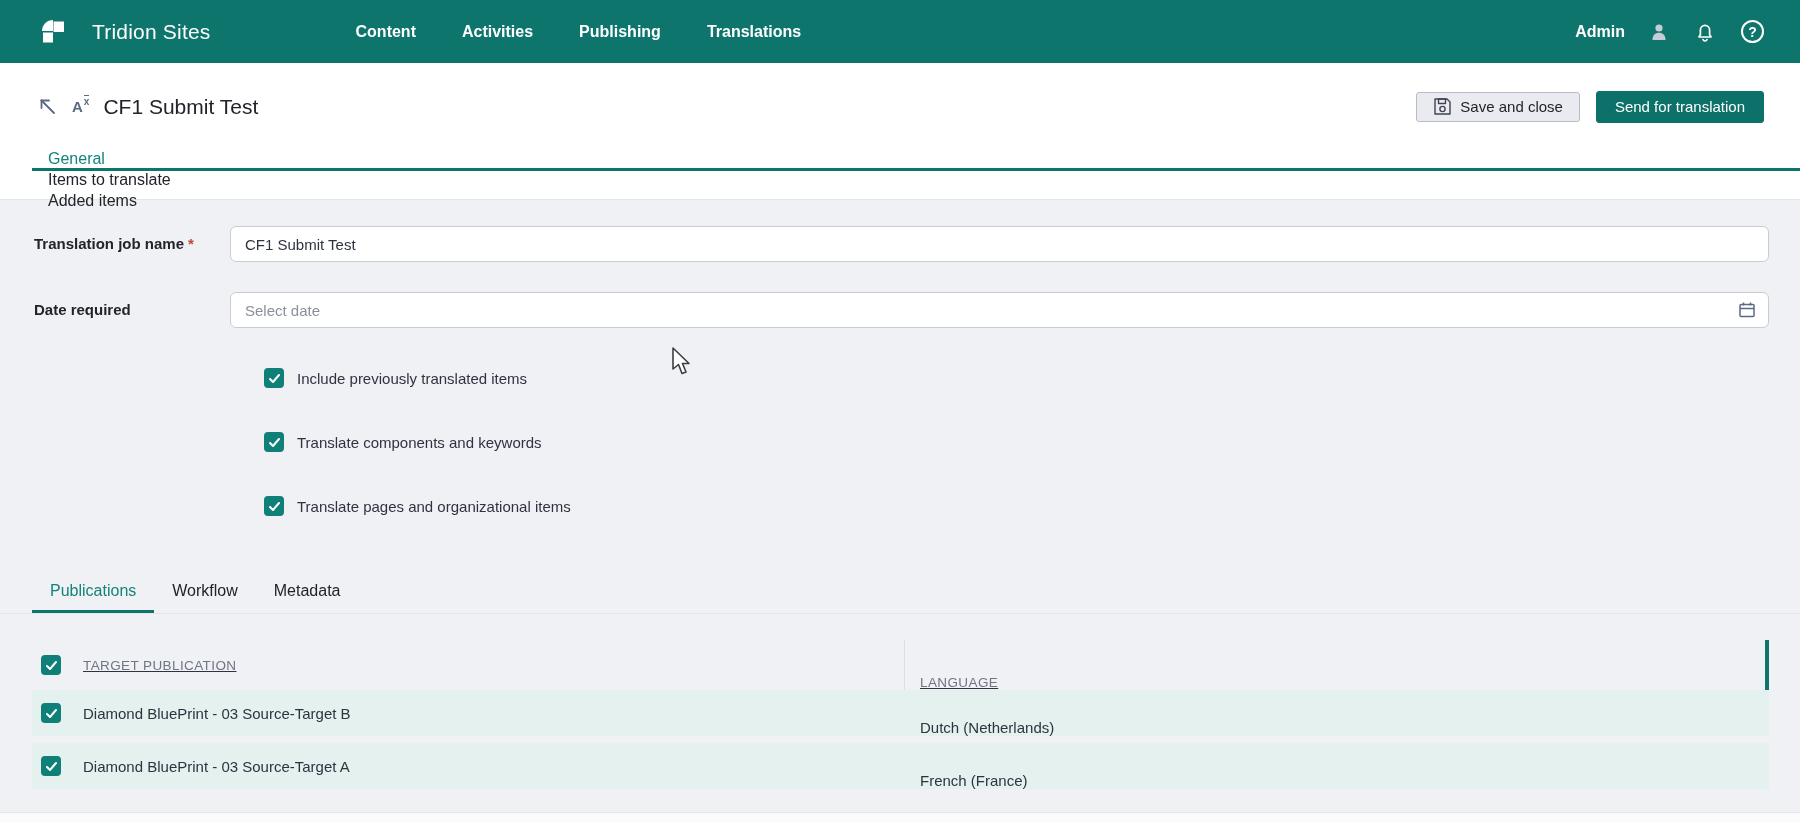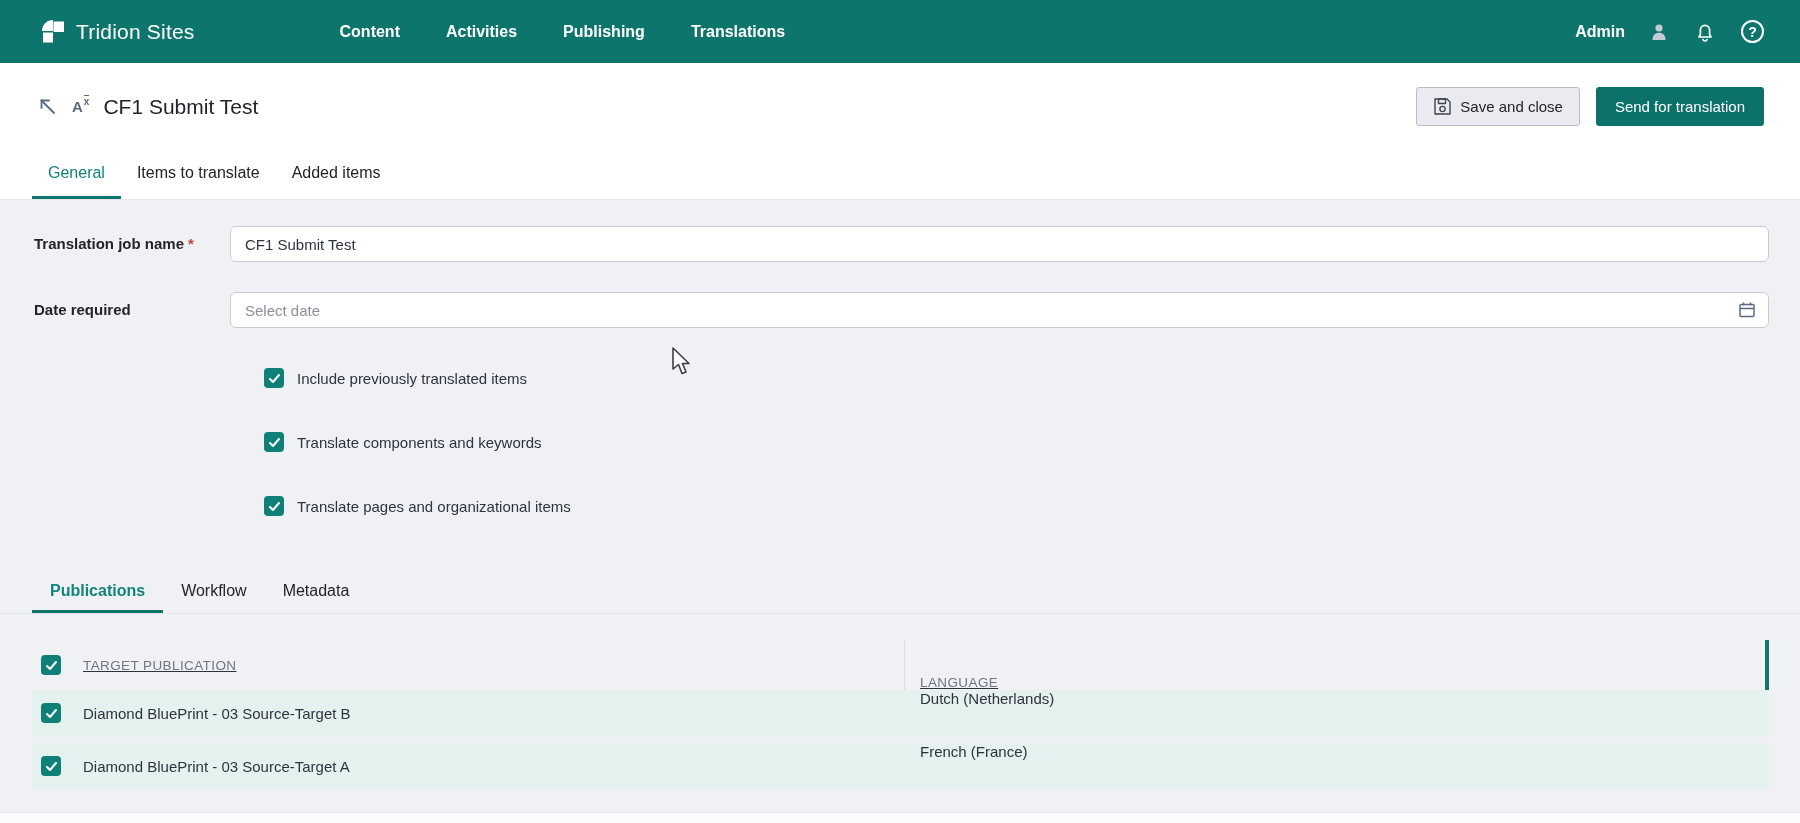--- a/index.html
+++ b/index.html
@@ -7,21 +7,21 @@
   body {
     font-family:"Liberation Sans","DejaVu Sans",sans-serif;
     background:#f0f1f4; position:relative; color:#2e3340;
   }
 
   
   .navbar {
     height:63px; background:#0e756d; display:flex; align-items:center;
     padding:0 36px 0 40px; color:#fff;
   }
-  .brand { display:flex; align-items:center; gap:8px; cursor:pointer; }
+  .brand { display:flex; align-items:center; gap:24px; cursor:pointer; }
   .brand-text { font-size:21px; font-weight:400; letter-spacing:.2px; }
   .nav-items { display:flex; align-items:flex-end; gap:46px; margin-left:145px; }
   .nav-item { font-size:16px; font-weight:600; color:#fff; cursor:pointer; }
   .nav-right { margin-left:auto; display:flex; align-items:center; gap:24px; }
   .user-name { font-size:16px; font-weight:700; }
   .icon-btn { display:flex; align-items:center; justify-content:center; cursor:pointer; }
   .help-circle {
     width:23px; height:23px; border:2px solid #fff; border-radius:50%;
     display:flex; align-items:center; justify-content:center;
     font-size:14px; font-weight:700; color:#fff;
@@ -34,33 +34,34 @@
   }
   .back-icon { cursor:pointer; display:flex; margin-right:14px; }
   .job-type-icon {
     color:#5a6a86; font-weight:700; font-size:15px; margin-right:14px;
     display:flex; align-items:flex-end; line-height:1;
   }
   .job-type-icon .sup { font-size:10px; font-weight:700; margin-left:1px;
     transform:translateY(-7px); border-top:1.5px solid #5a6a86; padding-top:1px; }
   .page-title { font-size:21px; font-weight:500; color:#23242b; }
   .header-actions { margin-left:auto; display:flex; align-items:center; gap:16px; }
-  .btn { height:39px; border-radius:3px; font-size:15px; cursor:pointer;
+  .btn { height:30px; border-radius:3px; font-size:15px; cursor:pointer;
     display:flex; align-items:center; font-family:inherit; }
   .btn-secondary {
     background:#e9ebf0; border:1px solid #b9bdc8; color:#23242b; padding:0 16px; gap:8px;
   }
   .btn-primary {
     background:#0c7169; border:1px solid #0c7169; color:#fff; padding:15px 18px; font-weight:400;
   }
 
   
   .tabs {
     height:50px; background:#fff; display:flex; padding-left:32px;
     border-bottom:1px solid #e4e6ea;
+    flex-direction:column;
   }
   .tab {
     padding:0 16px; display:flex; align-items:center; font-size:16px; color:#23242b;
     cursor:pointer; border-bottom:3px solid transparent;
   }
   .tab.active { color:#12847a; border-bottom-color:#0e756d; }
 
   
   .content { padding-top:26px; }
   .form-row { display:flex; align-items:flex-start; margin-left:34px; margin-right:31px; }
@@ -89,36 +90,36 @@
 
   
   .subtabs {
     margin-top:56px; height:42px; display:flex; padding-left:32px;
     border-bottom:1px solid #e3e5ea;
   }
   .subtab {
     padding:0 18px; display:flex; align-items:center; font-size:16px; color:#23242b;
     cursor:pointer; border-bottom:3px solid transparent;
   }
-  .subtab.active { color:#12847a; border-bottom-color:#0e756d;font-weight:bold; }
+  .subtab.active { color:#12847a; border-bottom-color:#0e756d; }
 
   
   .pub-table { margin:26px 31px 0 32px; }
   .t-header {
     display:flex; align-items:flex-end; height:50px; border-right:4px solid #0f766e;text-decoration:underline;
   }
   .t-col1 { width:873px; display:flex; align-items:center; height:100%; }
   .t-header .t-col1 { border-right:1px solid #dcdee5; }
   .t-col2 { flex:1; padding-left:15px; display:flex; align-items:center; }
   .t-header-label {
     font-size:13.5px; color:#6f7585; letter-spacing:.4px; margin-left:22px; font-weight:400;
   }
   .t-header .t-col2 .t-header-label { margin-left:0; }
   .t-row {
-    display:flex; align-items:flex-start; height:46px; background:#e4f1ee;
+    display:flex; align-items:flex-end; height:46px; background:#e4f1ee;
     margin-bottom:7px; cursor:pointer;
   }
   .t-row .checkbox, .t-header .checkbox { margin-left:9px; }
   .t-cell-text { margin-left:22px; font-size:15px; color:#2e3340; }
   .t-row .t-col2 .t-cell-text { margin-left:0; }
 
   .bottom-strip {
     position:absolute; left:0; right:0; bottom:0; height:11px;
     background:#fbfbfc; border-top:1px solid #e4e6ea;
   }

